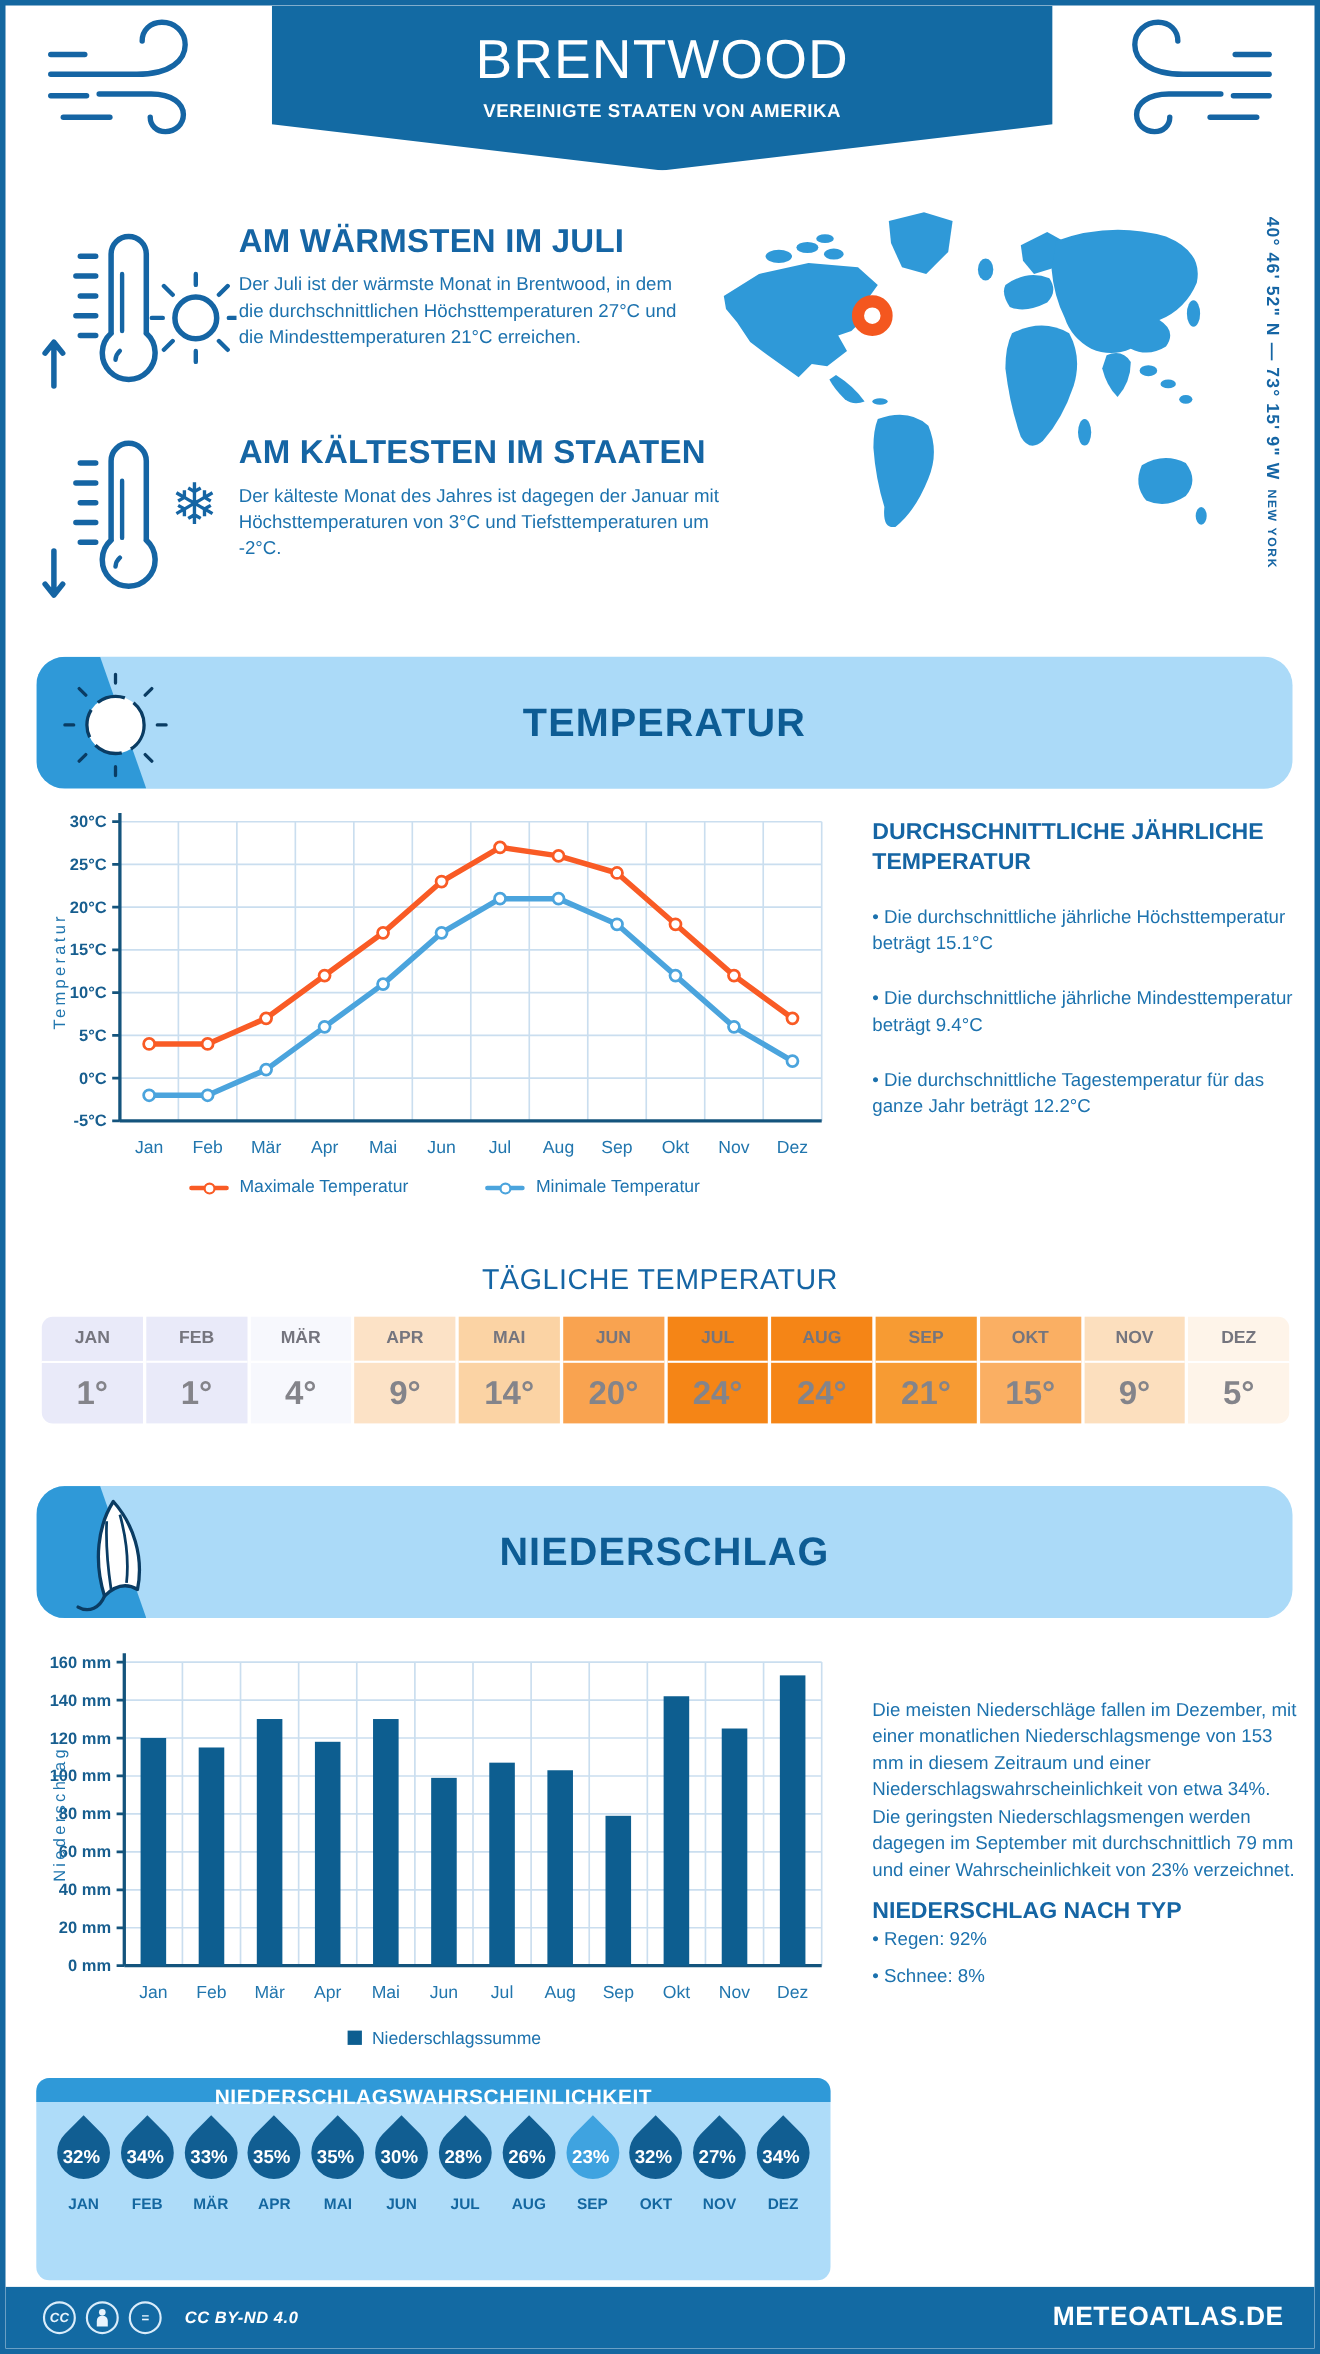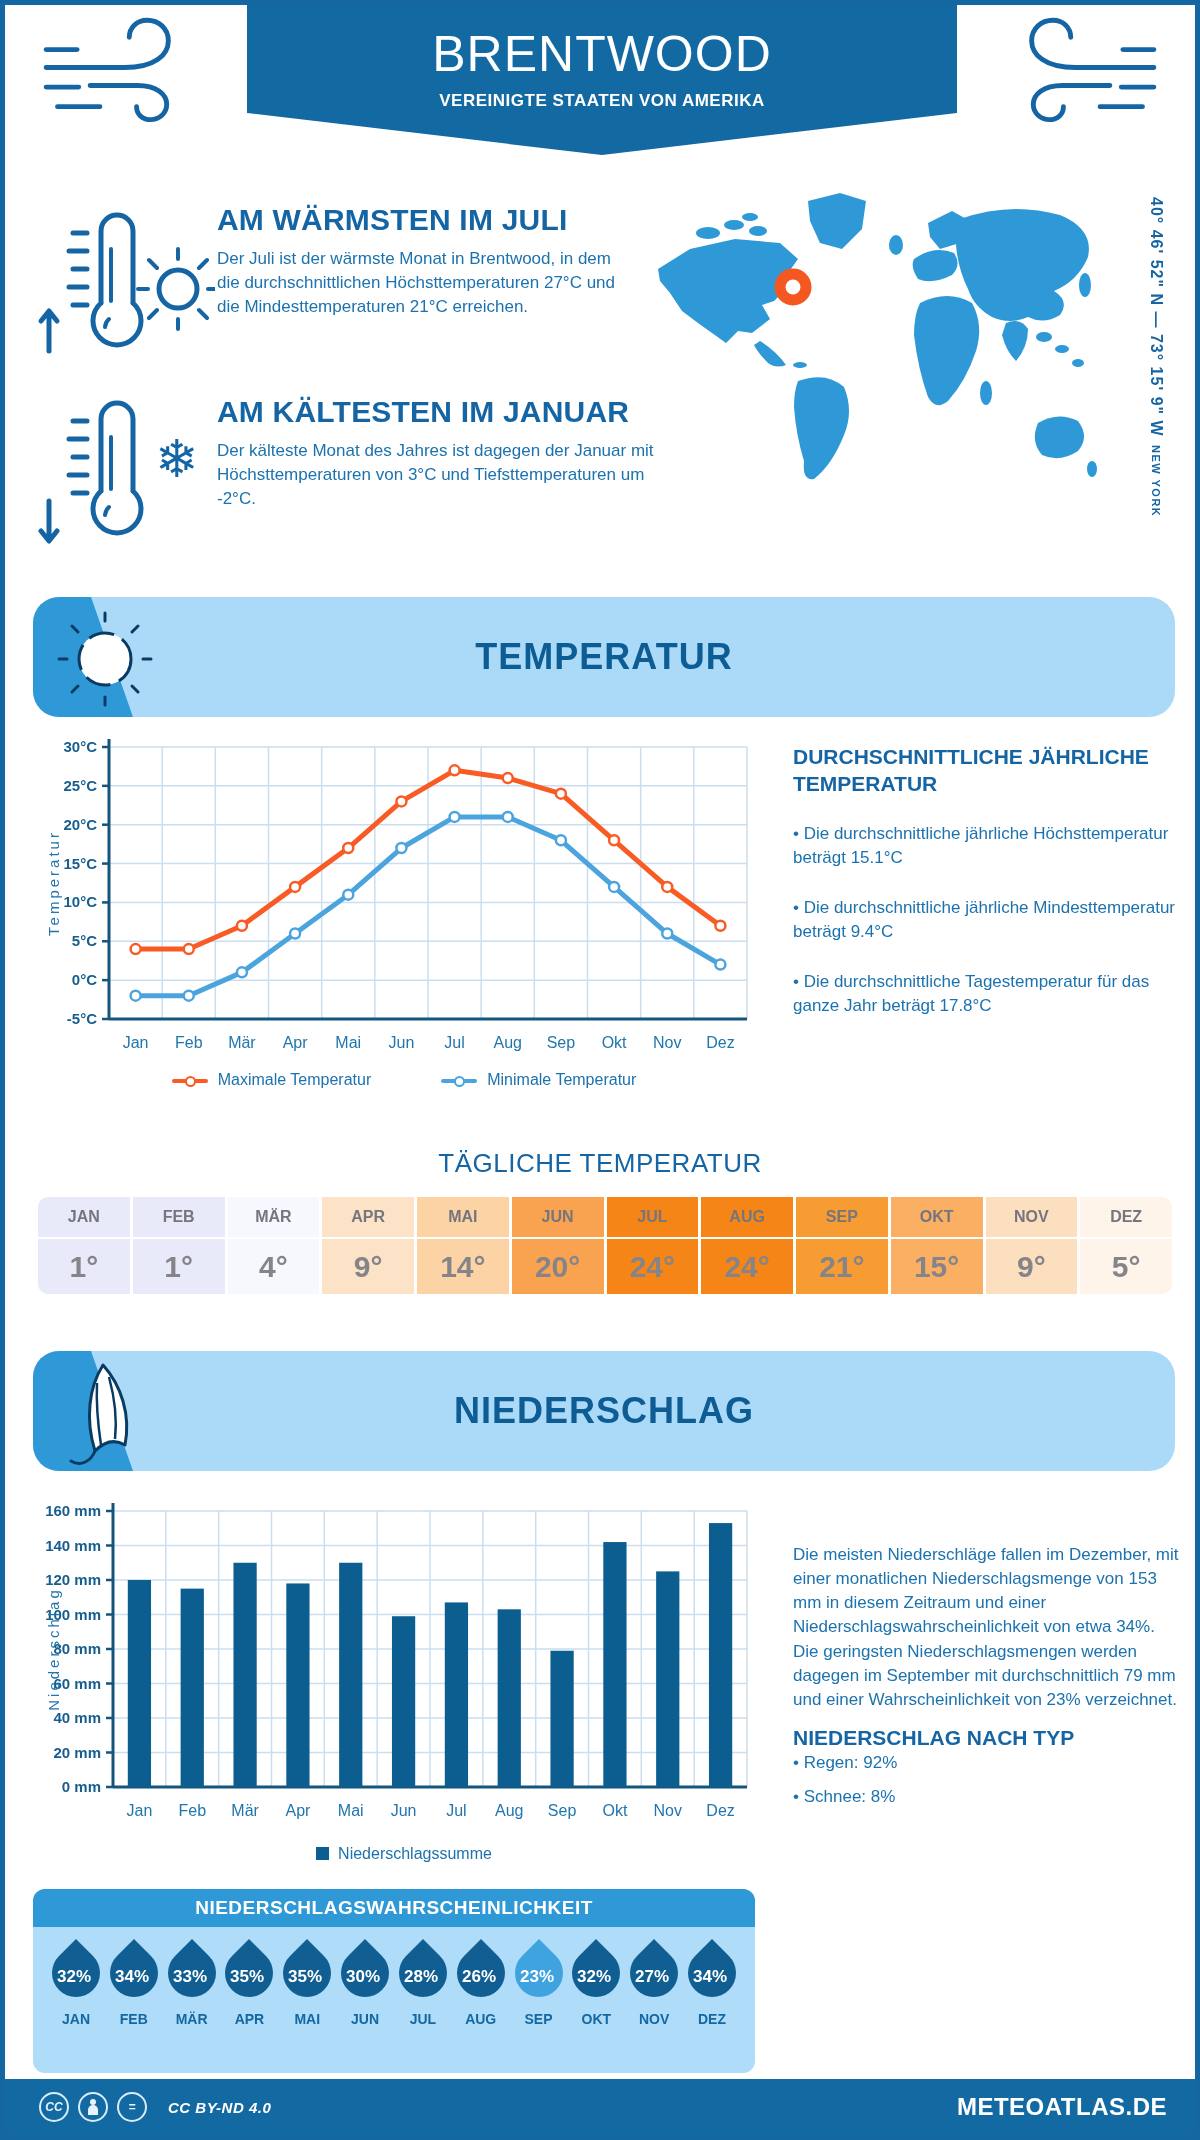--- a/index.html
+++ b/index.html
@@ -39,21 +39,21 @@
   
   .daily-head{text-align:center;font-size:26px;font-weight:normal;color:#1565A4;letter-spacing:.5px;}
   .daily{display:grid;grid-template-columns:repeat(12,1fr);gap:3px;}
   .dcol{display:flex;flex-direction:column;}
   .dmon{height:40px;line-height:40px;text-align:center;font-size:16px;font-weight:bold;color:#75757E;border-bottom:2px solid #fff;}
   .dval{height:55px;line-height:55px;text-align:center;font-size:30px;font-weight:bold;color:#84848A;}
   .dcol.first .dmon{border-top-left-radius:10px;} .dcol.first .dval{border-bottom-left-radius:10px;}
   .dcol.last .dmon{border-top-right-radius:10px;} .dcol.last .dval{border-bottom-right-radius:10px;}
   
   .prob{width:722px;height:184px;background:#AEDCF9;border-radius:12px;}
-  .prob-strip{height:38px;line-height:38px;background:#2F99D8;border-radius:12px 12px 0 0;
+  .prob-strip{height:22px;line-height:38px;background:#2F99D8;border-radius:12px 12px 0 0;
               text-align:center;color:#fff;font-weight:bold;font-size:19px;letter-spacing:.5px;}
   .drops{display:flex;justify-content:space-between;padding:10px 16px 0 16px;}
   .dwrap{width:54px;text-align:center;}
   .drop{width:48px;height:48px;margin:12px auto 0 auto;border-radius:0 50% 50% 50%;transform:rotate(45deg);position:relative;}
   .drop span{position:absolute;left:0;top:0;width:100%;height:100%;display:flex;align-items:center;justify-content:center;
              transform:rotate(-45deg) translate(-2px,4px);color:#fff;font-weight:bold;font-size:17px;}
   .dmonth{margin-top:14px;font-size:14px;font-weight:bold;color:#1467A0;}
   
   .footer{left:0;right:0;bottom:0;height:56px;background:#136AA3;color:#fff;display:flex;align-items:center;}
   .cc-group{display:flex;align-items:center;gap:9px;margin-left:34px;font-style:italic;}
@@ -101,21 +101,21 @@
   <div class="abs blk-head" style="left:212px;top:198px;">AM WÄRMSTEN IM JULI</div>
   <div class="abs blk-text" style="left:212px;top:242px;width:405px;">Der Juli ist der wärmste Monat in Brentwood, in dem die durchschnittlichen Höchsttemperaturen 27°C und die Mindesttemperaturen 21°C erreichen.</div>
 
   <svg class="abs iconsvg" style="left:30px;top:384px;" width="120" height="165" viewBox="0 0 120 165">
     <path d="M14,112 V150 M6,142 L14,152 L22,142"></path>
     <path d="M38,32 h14 M34,50 h18 M38,68 h14 M34,86 h18 M38,104 h14"></path>
     <path d="M66,102 a24,24 0 1 0 32,0 M66,102 V30 a16,16 0 0 1 32,0 V102"></path>
     <path d="M76,48 V100 M74,118 a12,12 0 0 0 -4,8" stroke-width="4"></path>
   </svg>
   <div class="abs snow" style="left:150px;top:428px;">❄</div>
-  <div class="abs blk-head" style="left:212px;top:390px;">AM KÄLTESTEN IM JANUAR</div>
+  <div class="abs blk-head" style="left:212px;top:390px;">AM KÄLTESTEN IM STAATEN</div>
   <div class="abs blk-text" style="left:212px;top:434px;width:460px;">Der kälteste Monat des Jahres ist dagegen der Januar mit Höchsttemperaturen von 3°C und Tiefsttemperaturen um -2°C.</div>
 
   <svg class="abs" style="left:625px;top:168px;" width="480" height="335" viewBox="0 0 480 335" fill="#2F99D8">
     <path d="M28,96 L60,76 L105,66 L150,70 L168,86 L158,100 L148,104 L156,116 L144,128 L132,132 L140,146 L122,160 L108,158 L96,170 L82,160 L68,150 L52,138 L40,120 L30,108 Z"></path>
     <ellipse cx="78" cy="60" rx="12" ry="6"></ellipse>
       <ellipse cx="104" cy="52" rx="10" ry="5"></ellipse>
     <ellipse cx="128" cy="58" rx="9" ry="5"></ellipse>
       <ellipse cx="120" cy="44" rx="8" ry="4"></ellipse>
     <path d="M178,28 L210,20 L236,28 L232,56 L212,76 L190,70 L180,48 Z"></path>
     <path d="M130,168 Q146,178 156,192 Q146,196 138,190 Q128,180 124,172 Z"></path>
@@ -237,21 +237,21 @@
     </svg>
   <div class="abs legend" style="left:40px;top:1066px;width:718px;">
     <span><span class="lm lm-max"></span><span>Maximale Temperatur</span></span>
     <span><span class="lm lm-min"></span><span>Minimale Temperatur</span></span>
   </div>
 
   <div class="abs" style="left:788px;top:738px;width:392px;">
     <p class="r-head">DURCHSCHNITTLICHE JÄHRLICHE TEMPERATUR</p>
     <p class="r-text" style="margin-top:24px;">• Die durchschnittliche jährliche Höchsttemperatur beträgt 15.1°C</p>
     <p class="r-text" style="margin-top:26px;">• Die durchschnittliche jährliche Mindesttemperatur beträgt 9.4°C</p>
-    <p class="r-text" style="margin-top:26px;">• Die durchschnittliche Tagestemperatur für das ganze Jahr beträgt 17.8°C</p>
+    <p class="r-text" style="margin-top:26px;">• Die durchschnittliche Tagestemperatur für das ganze Jahr beträgt 12.2°C</p>
   </div>
 
   <div class="abs daily-head" style="left:0;right:0;top:1143px;">TÄGLICHE TEMPERATUR</div>
   <div class="abs daily" style="left:33px;top:1192px;width:1134px;">
       <div class="dcol first">
         <div class="dmon" style="background: rgb(233, 234, 249);">JAN</div>
         <div class="dval" style="background: rgb(233, 234, 249);">1°</div>
       </div>
       <div class="dcol">
         <div class="dmon" style="background: rgb(233, 234, 249);">FEB</div>

